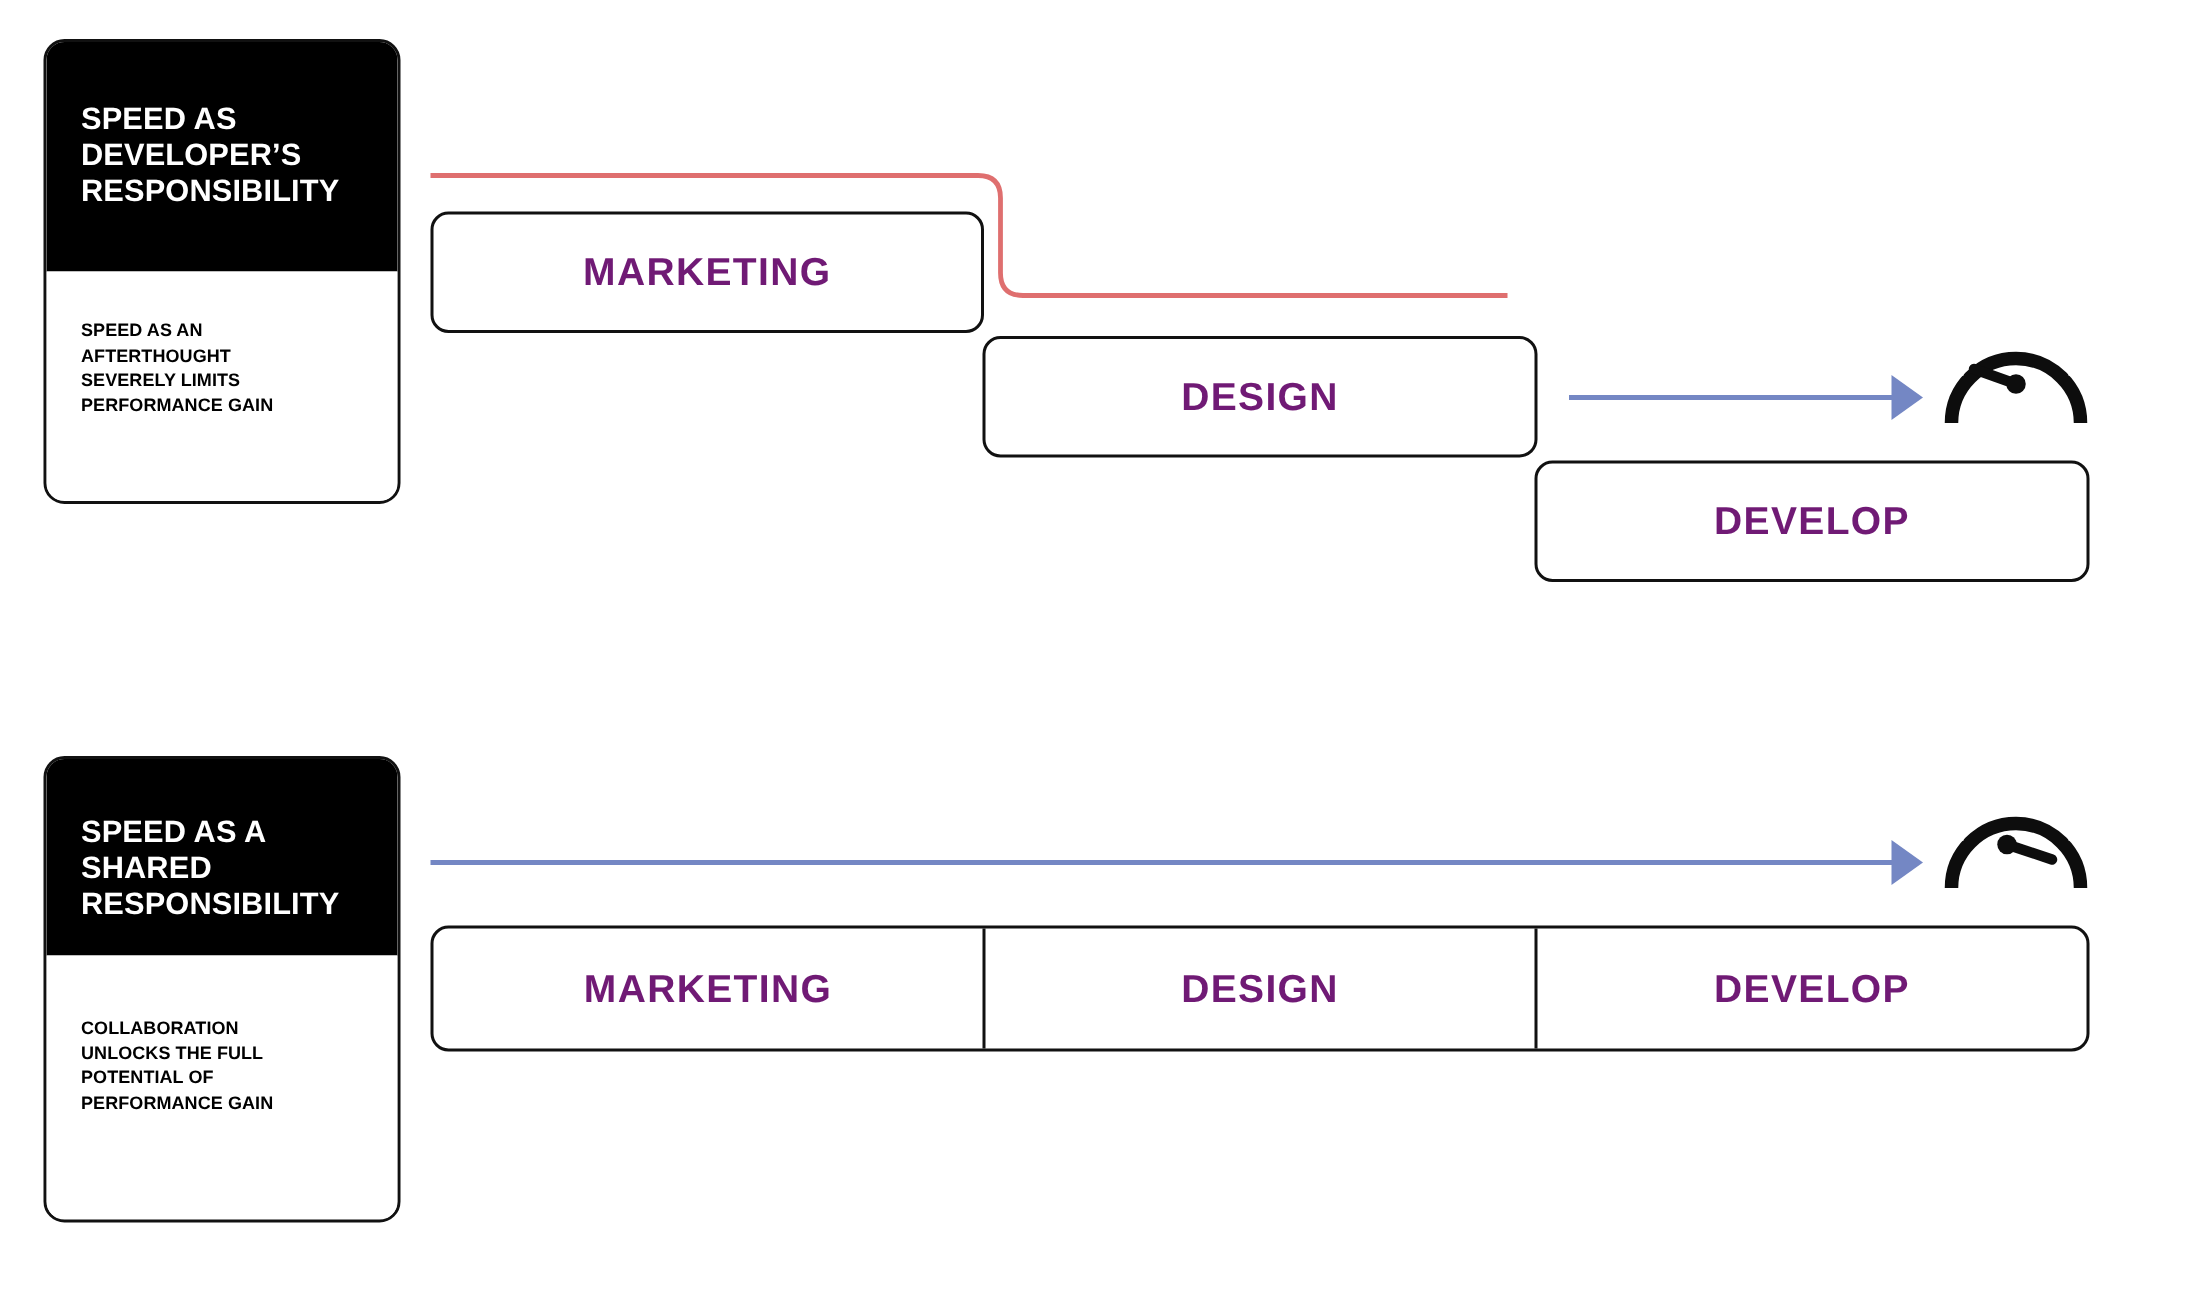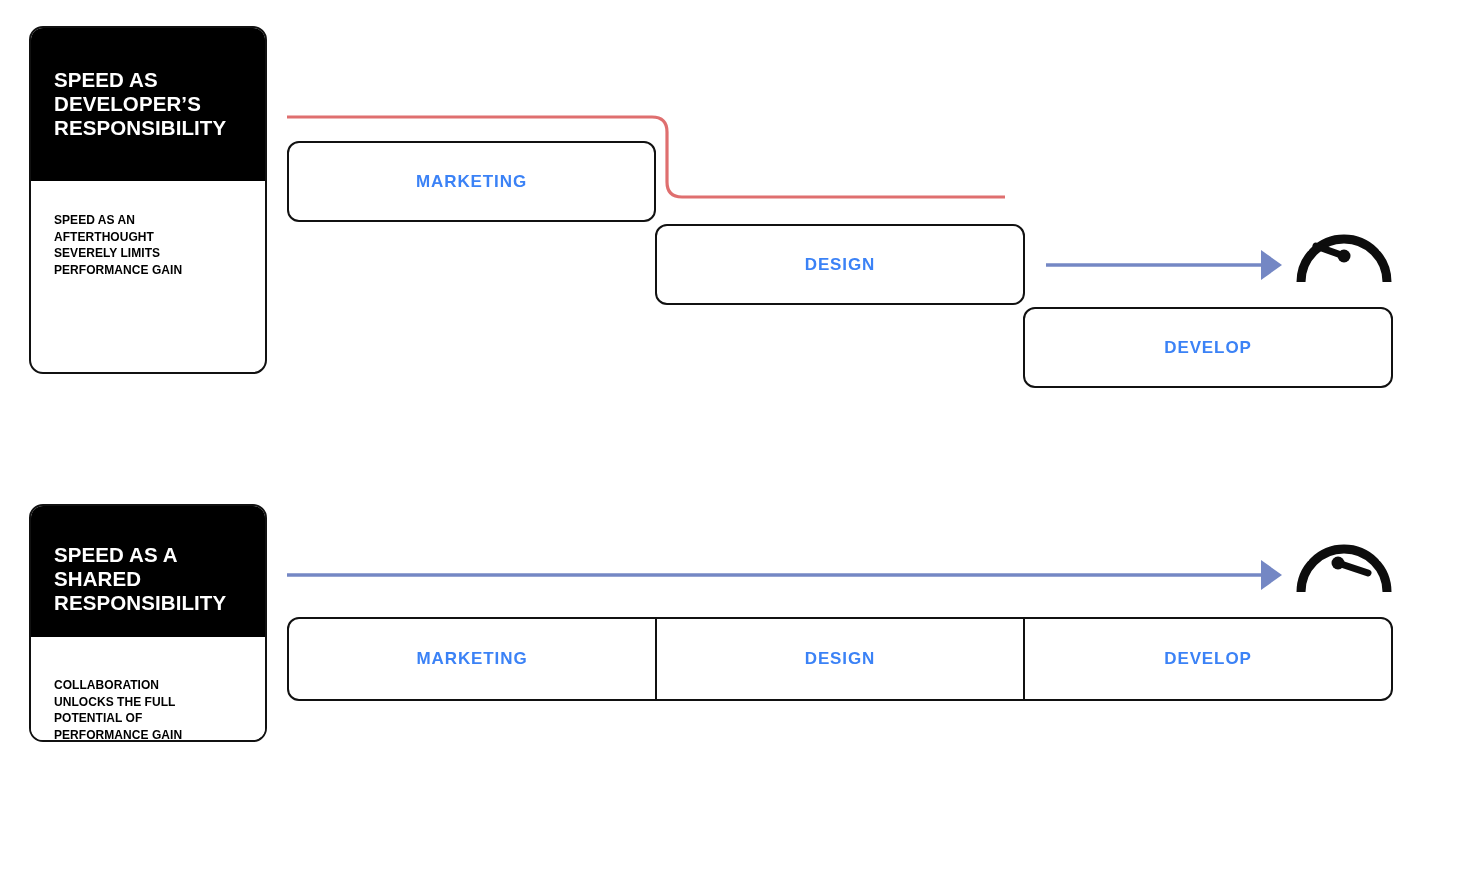--- a/index.html
+++ b/index.html
@@ -53,45 +53,45 @@
   .body-text {
     font-size: 12px;
     font-weight: bold;
     line-height: 1.38;
     letter-spacing: 0.05px;
     white-space: pre-line;
     margin: 0;
   }
 
   
-  #card-top { left: 29px; top: 26px; height: 348px; }
+  #card-top { left: 29px; top: 26px; height: 310px; }
   #card-top .info-card-head { height: 153px; padding: 40px 0 0 23px; }
   #card-top .info-card-body { height: 152px; padding: 31px 0 0 23px; }
 
   
-  #card-bottom { left: 29px; top: 504px; height: 238px; }
+  #card-bottom { left: 29px; top: 504px; height: 311px; }
   #card-bottom .info-card-head { height: 131px; padding: 37px 0 0 23px; }
   #card-bottom .info-card-body { height: 175px; padding: 40px 0 15px 23px; }
 
   
   .stage-box {
     position: absolute;
     border: 2.5px solid #111111;
     border-radius: 12px;
     background: #ffffff;
     box-sizing: border-box;
     display: flex;
     align-items: center;
     justify-content: center;
   }
   .stage-label {
-    font-size: 17px;
+    font-size: 26px;
     font-weight: bold;
     letter-spacing: 0.9px;
-    color: #3b82f6;
+    color: #701a75;
   }
 
   #box-marketing-top { left: 287px; top: 141px; width: 369px; height: 81px; }
   #box-design-top    { left: 655px; top: 224px; width: 370px; height: 81px; }
   #box-develop-top   { left: 1023px; top: 307px; width: 370px; height: 81px; }
 
   
   #bottom-bar {
     position: absolute;
     left: 287px; top: 617px;

